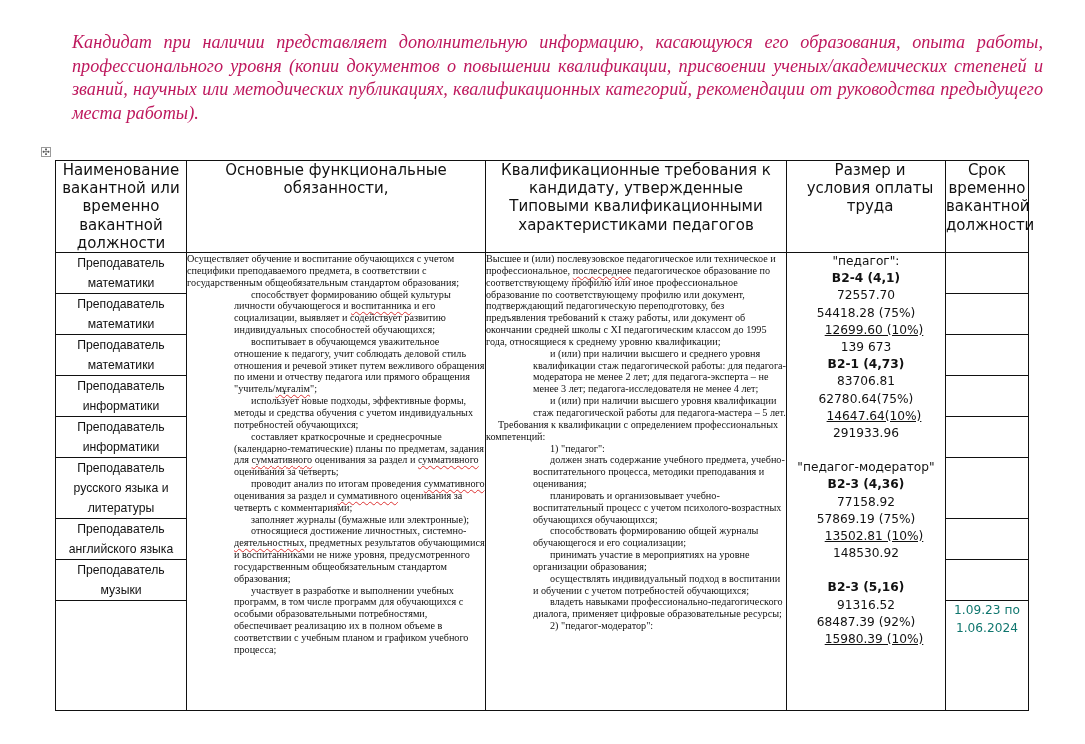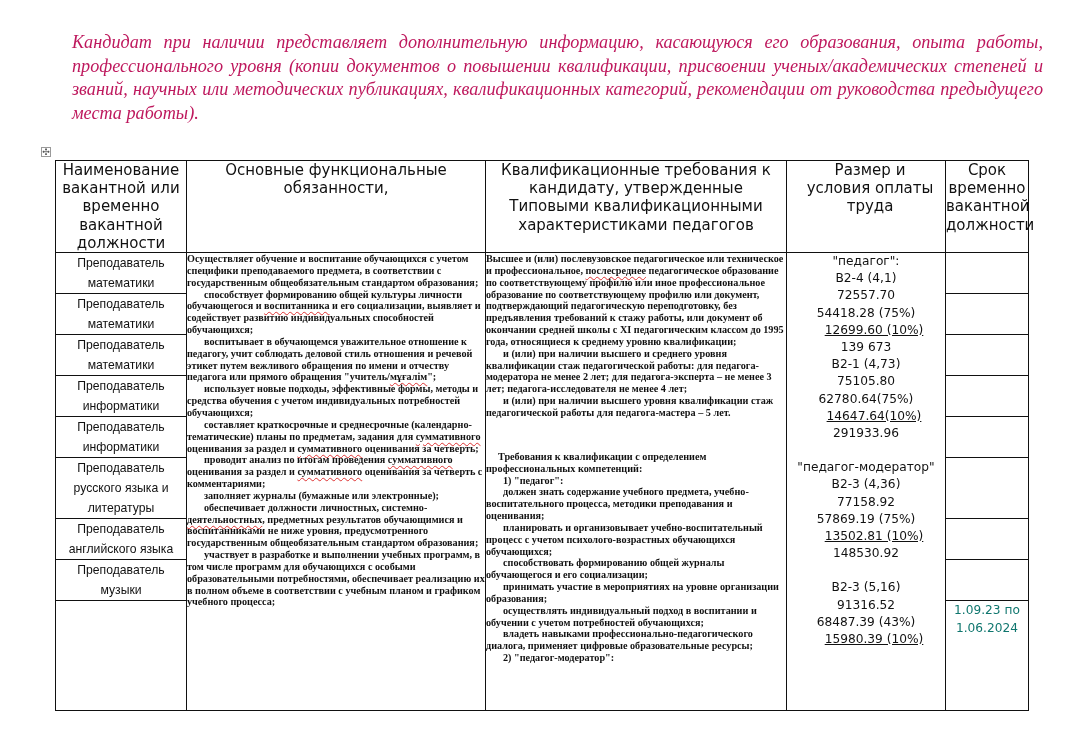--- a/index.html
+++ b/index.html
@@ -74,44 +74,43 @@
     }
     td.duties, td.reqs {
       font-family: "Liberation Serif", serif;
       font-size: 10.2px;
       line-height: 11.85px;
       color: #111;
       padding: 3px 3px 0 5px;
     }
     td.duties p, td.reqs p {
       margin: 0;
-      font-weight: bold;
     }
     td.duties p.ind, td.reqs p.ind {
       text-indent: 17px;
+      margin-left: 47px;
     }
     td.reqs p.ind2 {
       text-indent: 12px;
-      margin-top: 32px;
     }
     .sq {
       text-decoration: underline wavy #d33;
       text-decoration-thickness: 1px;
       text-underline-offset: 2px;
     }
     td.pay {
       font-family: "DejaVu Sans", sans-serif;
       font-size: 12.2px;
       line-height: 17.2px;
       text-align: center;
       color: #111;
       padding-top: 3px;
     }
     td.pay .line { display: block; }
-    td.pay .b { font-weight: normal; }
+    td.pay .b { font-weight: bold; }
     td.pay .u { text-decoration: underline; margin-left: 16px; }
     td.pay .gap { display: block; height: 17px; }
     td.term {
       font-family: "DejaVu Sans", sans-serif;
       font-size: 12.2px;
       line-height: 18px;
       text-align: center;
       vertical-align: middle;
       color: #0f766e;
     }
@@ -144,21 +143,21 @@
     <tr style="height:38px">
       <td class="pos">Преподаватель математики</td>
       <td class="duties" rowspan="9">
         <p>Осуществляет обучение и воспитание обучающихся с учетом специфики преподаваемого предмета, в соответствии с государственным общеобязательным стандартом образования;</p>
         <p class="ind"><span>способствует формированию общей культуры личности обучающегося и </span><span class="sq">воспитанника</span><span> и его социализации, выявляет и содействует развитию индивидуальных способностей обучающихся;</span></p>
         <p class="ind"><span>воспитывает в обучающемся уважительное отношение к педагогу, учит соблюдать деловой стиль отношения и речевой этикет путем вежливого обращения по имени и отчеству педагога или прямого обращения "учитель/</span><span class="sq">мұғалім</span><span>";</span></p>
         <p class="ind">использует новые подходы, эффективные формы, методы и средства обучения с учетом индивидуальных потребностей обучающихся;</p>
         <p class="ind"><span>составляет краткосрочные и среднесрочные (календарно-тематические) планы по предметам, задания для </span><span class="sq">суммативного</span><span> оценивания за раздел и </span><span class="sq">суммативного</span><span> оценивания за четверть;</span></p>
         <p class="ind"><span>проводит анализ по итогам проведения </span><span class="sq">суммативного</span><span> оценивания за раздел и </span><span class="sq">суммативного</span><span> оценивания за четверть с комментариями;</span></p>
         <p class="ind">заполняет журналы (бумажные или электронные);</p>
-        <p class="ind"><span>обеспечивает должности личностных, системно-</span><span class="sq">деятельностных</span><span>, предметных результатов обучающимися и воспитанниками не ниже уровня, предусмотренного государственным общеобязательным стандартом образования;</span></p>
+        <p class="ind"><span>относящиеся достижение личностных, системно-</span><span class="sq">деятельностных</span><span>, предметных результатов обучающимися и воспитанниками не ниже уровня, предусмотренного государственным общеобязательным стандартом образования;</span></p>
         <p class="ind">участвует в разработке и выполнении учебных программ, в том числе программ для обучающихся с особыми образовательными потребностями, обеспечивает реализацию их в полном объеме в соответствии с учебным планом и графиком учебного процесса;</p>
       </td>
       <td class="reqs" rowspan="9">
         <p><span>Высшее и (или) послевузовское педагогическое или техническое и профессиональное, </span><span class="sq">послесреднее</span><span> педагогическое образование по соответствующему профилю или иное профессиональное образование по соответствующему профилю или документ, подтверждающий педагогическую переподготовку, без предъявления требований к стажу работы, или документ об окончании средней школы с XI педагогическим классом до 1995 года, относящиеся к среднему уровню квалификации;</span></p>
         <p class="ind">и (или) при наличии высшего и среднего уровня квалификации стаж педагогической работы: для педагога-модератора не менее 2 лет; для педагога-эксперта – не менее 3 лет; педагога-исследователя не менее 4 лет;</p>
         <p class="ind">и (или) при наличии высшего уровня квалификации стаж педагогической работы для педагога-мастера – 5 лет.</p>
         <p class="ind2">Требования к квалификации с определением профессиональных компетенций:</p>
         <p class="ind">1) "педагог":</p>
         <p class="ind">должен знать содержание учебного предмета, учебно-воспитательного процесса, методики преподавания и оценивания;</p>
         <p class="ind">планировать и организовывает учебно-воспитательный процесс с учетом психолого-возрастных обучающихся обучающихся;</p>
@@ -169,35 +168,35 @@
         <p class="ind">2) "педагог-модератор":</p>
       </td>
       <td class="pay" rowspan="9">
         <span class="line">"педагог":</span>
         <span class="line b">B2-4 (4,1)</span>
         <span class="line">72557.70</span>
         <span class="line">54418.28 (75%)</span>
         <span class="line"><span class="u">12699.60 (10%)</span></span>
         <span class="line">139 673</span>
         <span class="line b">B2-1 (4,73)</span>
-        <span class="line">75105.80</span>
+        <span class="line">83706.81</span>
         <span class="line">62780.64(75%)</span>
         <span class="line"><span class="u">14647.64(10%)</span></span>
         <span class="line">291933.96</span>
         <span class="gap"></span>
         <span class="line">"педагог-модератор"</span>
         <span class="line b">B2-3 (4,36)</span>
         <span class="line">77158.92</span>
         <span class="line">57869.19 (75%)</span>
         <span class="line"><span class="u">13502.81 (10%)</span></span>
         <span class="line">148530.92</span>
         <span class="gap"></span>
         <span class="line b">B2-3 (5,16)</span>
         <span class="line">91316.52</span>
-        <span class="line">68487.39 (43%)</span>
+        <span class="line">68487.39 (92%)</span>
         <span class="line"><span class="u">15980.39 (10%)</span></span>
       </td>
       <td class="term"></td>
     </tr>
     <tr style="height:37px">
       <td class="pos">Преподаватель математики</td>
       <td class="term"></td>
     </tr>
     <tr style="height:36px">
       <td class="pos">Преподаватель математики</td>

